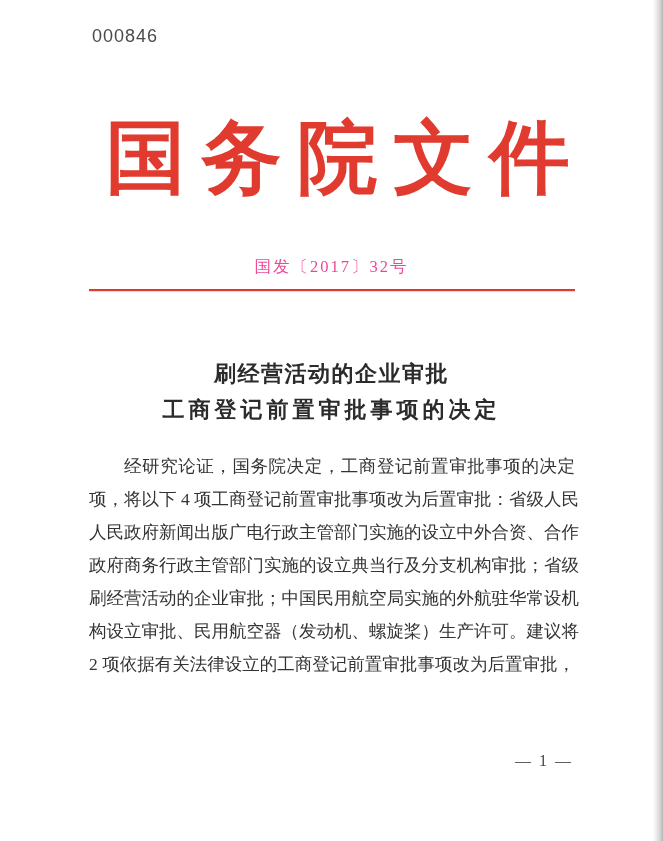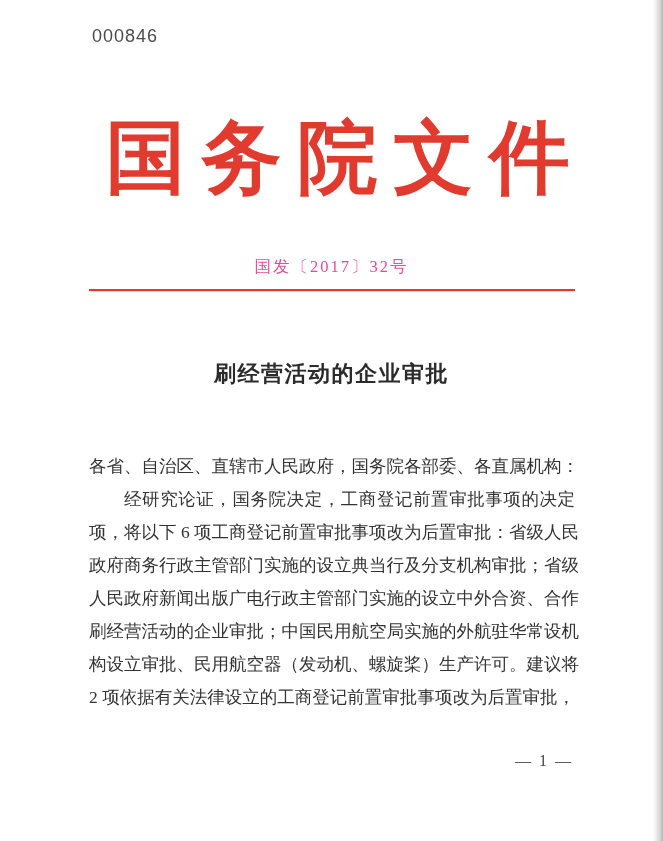--- a/index.html
+++ b/index.html
@@ -107,28 +107,28 @@
   <div class="stamp-number">000846</div>
 
   <div class="header-title">国务院文件</div>
 
   <div class="doc-number">国发〔2017〕32号</div>
 
   <div class="red-rule"></div>
 
   <div class="doc-title">
     <div class="t1">刷经营活动的企业审批</div>
+    <div class="t2">工商登记前置审批事项的决定</div>
   </div>
 
   <div class="doc-body">
-    <div class="body-line">各省、自治区、直辖市人民政府，国务院各部委、各直属机构：</div>
     <div class="body-line indent">经研究论证，国务院决定，工商登记前置审批事项的决定</div>
-    <div class="body-line">项，将以下 6 项工商登记前置审批事项改为后置审批：省级人民</div>
+    <div class="body-line">项，将以下 4 项工商登记前置审批事项改为后置审批：省级人民</div>
+    <div class="body-line">人民政府新闻出版广电行政主管部门实施的设立中外合资、合作</div>
     <div class="body-line">政府商务行政主管部门实施的设立典当行及分支机构审批；省级</div>
-    <div class="body-line">人民政府新闻出版广电行政主管部门实施的设立中外合资、合作</div>
     <div class="body-line">刷经营活动的企业审批；中国民用航空局实施的外航驻华常设机</div>
     <div class="body-line">构设立审批、民用航空器（发动机、螺旋桨）生产许可。建议将</div>
     <div class="body-line">2 项依据有关法律设立的工商登记前置审批事项改为后置审批，</div>
   </div>
 
   <div class="page-number">— 1 —</div>
 
   <div class="scan-edge"></div>
 </div>
 

